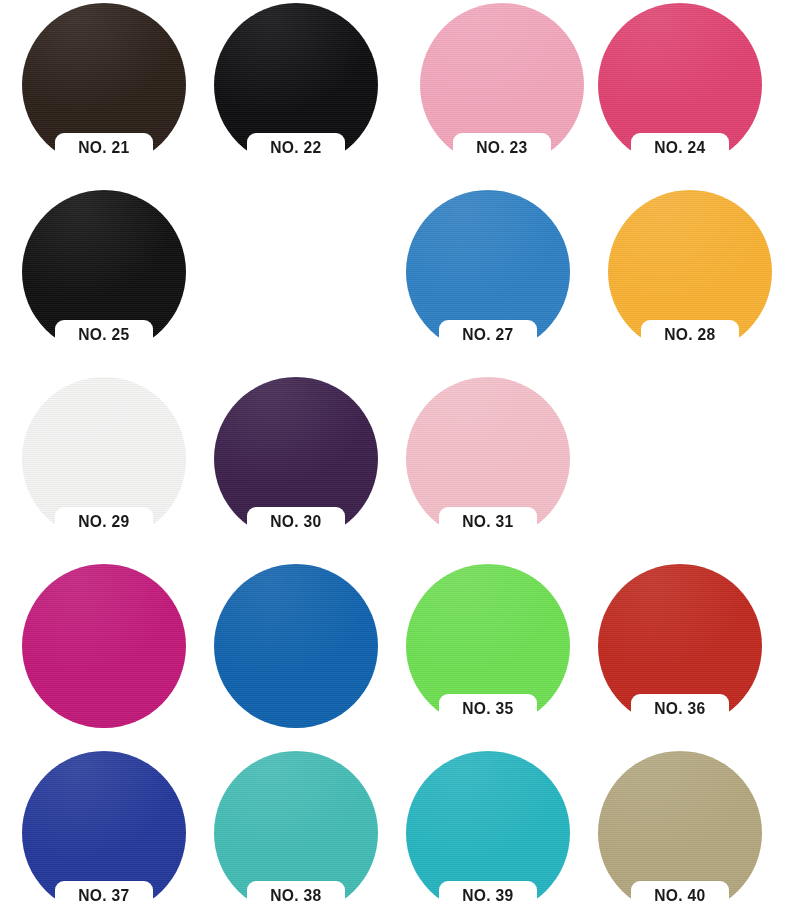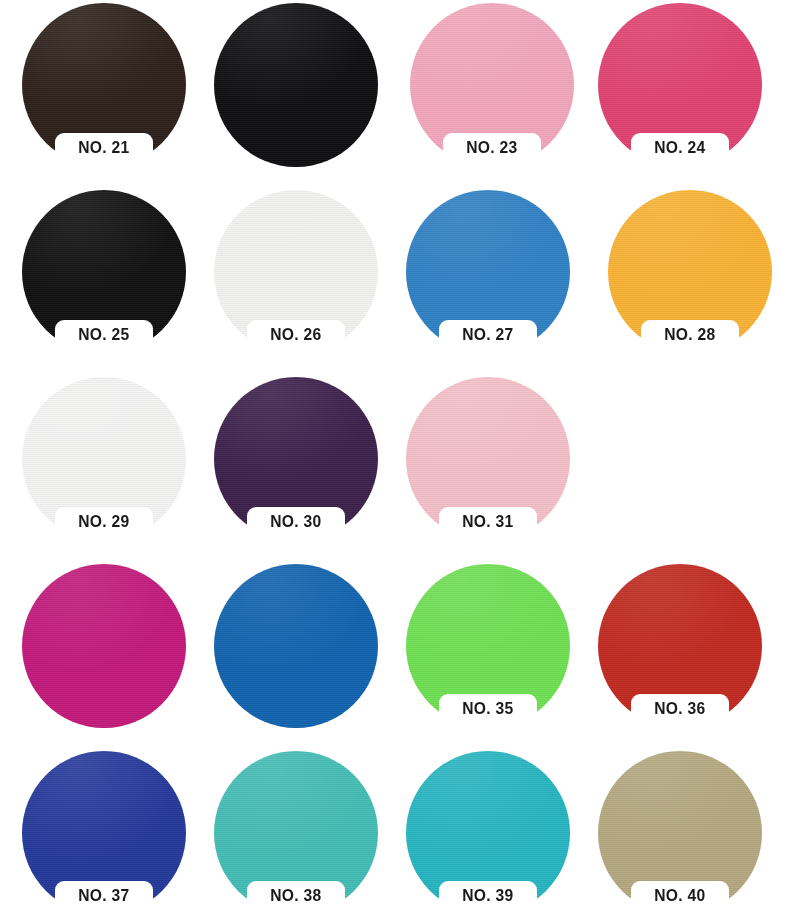--- a/index.html
+++ b/index.html
@@ -103,45 +103,42 @@
 
 <div id="swatch-grid">
     <div class="swatch" style="left: 22px; top: 3px;">
       <div class="swatch-disc" style="background: rgb(43, 31, 24);"></div>
       <div class="swatch-label">
         <span class="swatch-label-text">NO. 21</span>
       </div>
     </div>
     <div class="swatch" style="left: 214px; top: 3px;">
       <div class="swatch-disc" style="background: rgb(13, 13, 16);"></div>
-    </div>
-    <div class="swatch" style="left: 410px; top: 3px;">
+      <div class="swatch-label">
+        <span class="swatch-label-text">NO. 22</span>
+      </div>
+    </div>
+    <div class="swatch" style="left: 420px; top: 3px;">
       <div class="swatch-disc" style="background: rgb(242, 166, 188);"></div>
       <div class="swatch-label">
         <span class="swatch-label-text">NO. 23</span>
       </div>
     </div>
     <div class="swatch" style="left: 598px; top: 3px;">
       <div class="swatch-disc" style="background: rgb(224, 65, 112);"></div>
       <div class="swatch-label">
         <span class="swatch-label-text">NO. 24</span>
       </div>
     </div>
     <div class="swatch" style="left: 22px; top: 190px;">
       <div class="swatch-disc" style="background: rgb(15, 15, 15);"></div>
       <div class="swatch-label">
         <span class="swatch-label-text">NO. 25</span>
       </div>
     </div>
-    <div class="swatch" style="left: 214px; top: 190px;">
-      <div class="swatch-disc" style="background: rgb(242, 242, 240);"></div>
-      <div class="swatch-label">
-        <span class="swatch-label-text">NO. 26</span>
-      </div>
-    </div>
     <div class="swatch" style="left: 406px; top: 190px;">
       <div class="swatch-disc" style="background: rgb(46, 128, 196);"></div>
       <div class="swatch-label">
         <span class="swatch-label-text">NO. 27</span>
       </div>
     </div>
     <div class="swatch" style="left: 608px; top: 190px;">
       <div class="swatch-disc" style="background: rgb(249, 178, 51);"></div>
       <div class="swatch-label">
         <span class="swatch-label-text">NO. 28</span>

